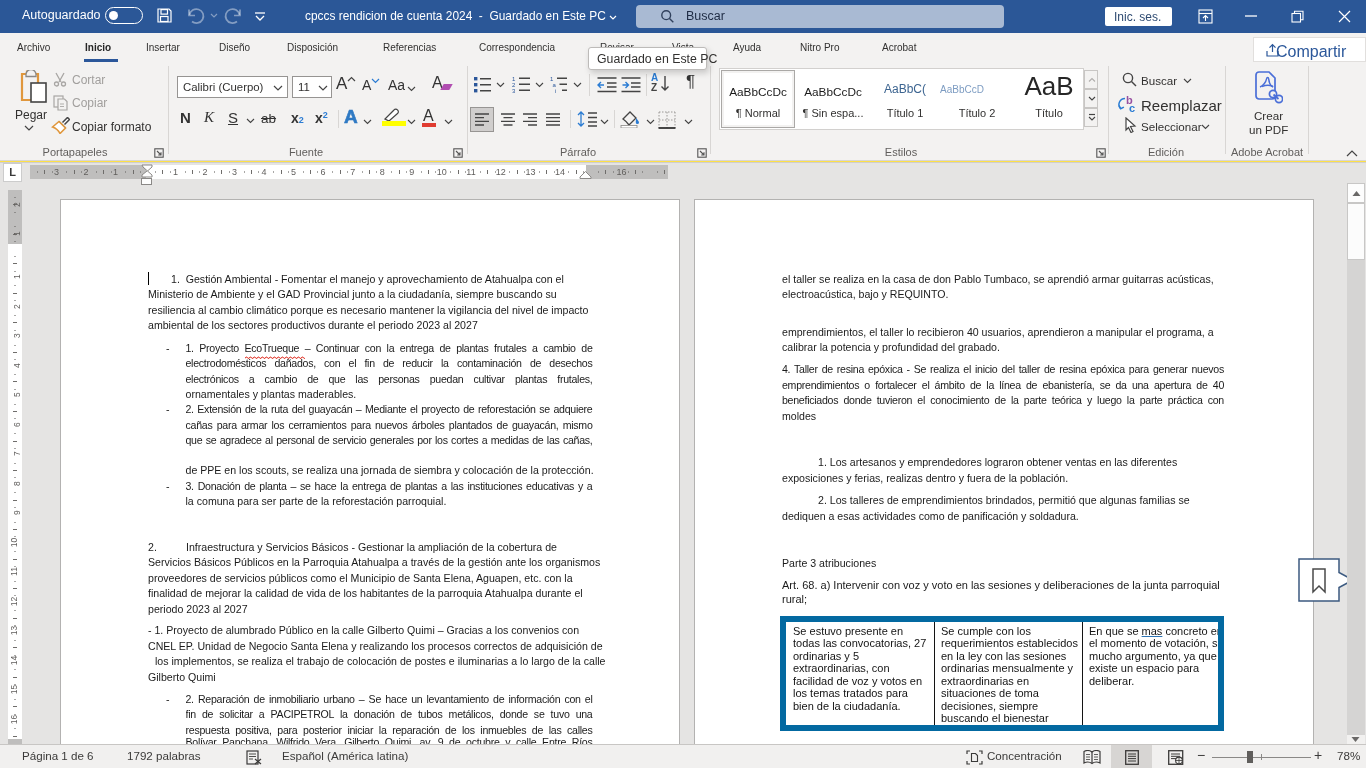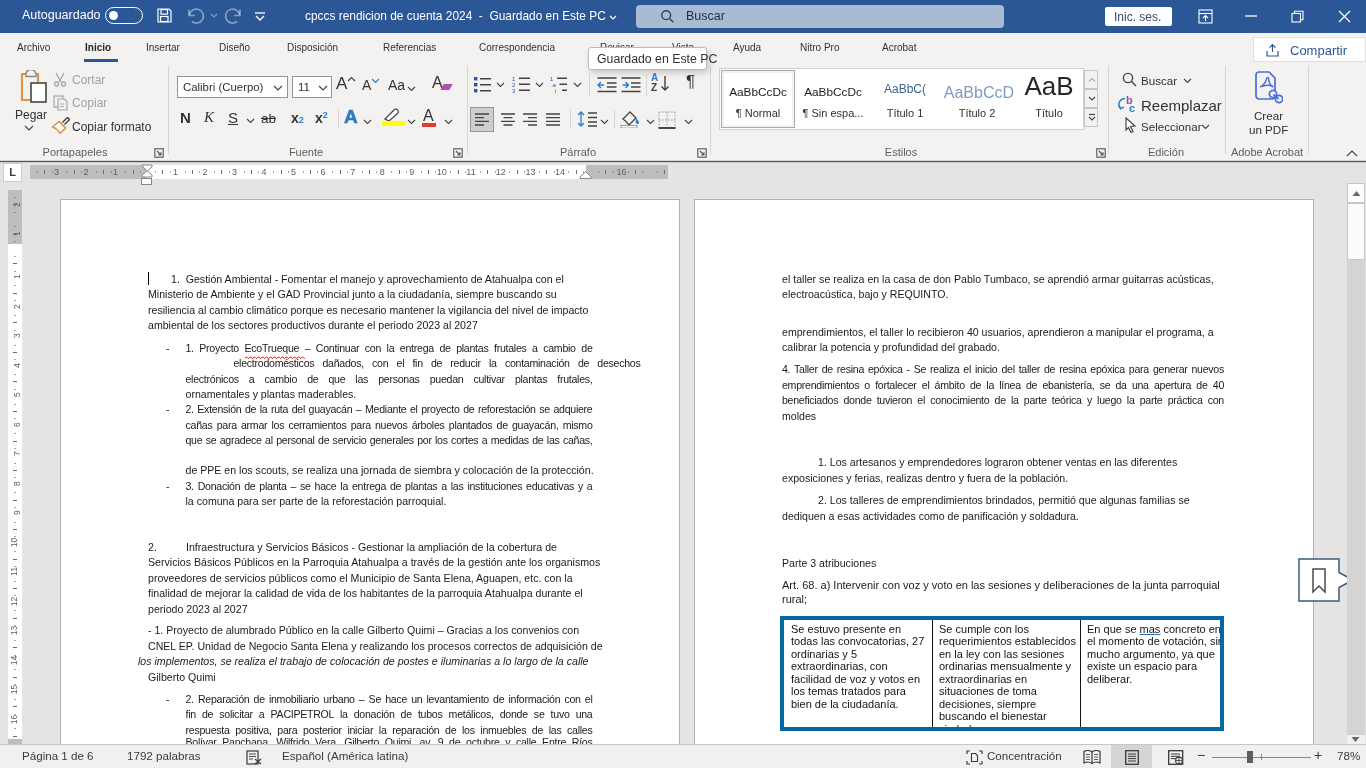--- a/index.html
+++ b/index.html
@@ -1,18 +1,18 @@
 <!DOCTYPE html>
 <html><head>
 <meta charset="utf-8">
 <style>
 *{margin:0;padding:0;box-sizing:border-box;}
 html,body{width:1366px;height:768px;overflow:hidden;font-family:"Liberation Sans",sans-serif;}
 .abs{position:absolute;}
-#app{position:relative;width:1366px;height:768px;background:#0369a1;}
+#app{position:relative;width:1366px;height:768px;background:#fde047;}
 
 #titlebar{position:absolute;left:0;top:0;width:1366px;height:33px;background:#2b5797;color:#fff;}
 #titlebar .txt{position:absolute;font-size:12.5px;color:#fff;white-space:nowrap;}
 
 #tabrow{position:absolute;left:0;top:33px;width:1366px;height:29px;background:#f3f2f1;}
 .tab{position:absolute;top:0;height:29px;line-height:29px;font-size:10px;color:#323130;white-space:nowrap;}
 
 #ribbon{position:absolute;left:0;top:62px;width:1366px;height:99px;background:#f3f2f1;border-bottom:1px solid #d8d6d4;}
 .gsep{position:absolute;top:4px;height:88px;width:1px;background:#d8d6d4;}
 .glabel{position:absolute;top:84px;width:200px;text-align:center;font-size:11px;color:#605e5c;}
@@ -126,21 +126,21 @@
   <div class="tab" style="left:672px;">Vista</div>
   <div class="tab" style="left:733px;">Ayuda</div>
   <div class="tab" style="left:800px;">Nitro Pro</div>
   <div class="tab" style="left:882px;">Acrobat</div>
 
   <div class="abs" style="left:1253px;top:4px;width:113px;height:25px;background:#fff;border:1px solid #e1dfdd;">
     <svg class="abs" style="left:11px;top:5px;" width="16" height="15" viewBox="0 0 16 15">
       <path d="M2 8 v5 h11 v-5" fill="none" stroke="#2b579a" stroke-width="1.2"></path>
       <path d="M7.5 9 v-7 m-3 2.6 l3 -3 l3 3" fill="none" stroke="#2b579a" stroke-width="1.2"></path>
     </svg>
-    <div class="abs" style="left:36px;top:5px;font-size:13px;color:#2b579a;">Compartir</div>
+    <div class="abs" style="left:22px;top:5px;font-size:16px;color:#2b579a;">Compartir</div>
   </div>
 </div>
 
 <div id="ribbon">
   <div class="gsep" style="left:168px;"></div>
   <div class="gsep" style="left:467px;"></div>
   <div class="gsep" style="left:710px;"></div>
   <div class="gsep" style="left:1108px;"></div>
   <div class="gsep" style="left:1225px;"></div>
   <div class="gsep" style="left:1308px;"></div>
@@ -315,21 +315,21 @@
       </svg>
 
   <div class="abs" style="left:719px;top:6px;width:365px;height:62px;background:#fff;border:1px solid #d2d0ce;"></div>
   <div class="abs" style="left:721px;top:8px;width:74px;height:58px;border:1px solid #aaa8a6;box-shadow:inset 0 0 0 2px #f3f2f1;"></div>
   <div class="abs" style="left:721px;top:23px;width:74px;text-align:center;font-size:11.8px;color:#1b1b1b;">AaBbCcDc</div>
   <div class="abs" style="left:721px;top:45px;width:74px;text-align:center;font-size:11px;color:#323130;">¶ Normal</div>
   <div class="abs" style="left:796px;top:23px;width:74px;text-align:center;font-size:11.8px;color:#1b1b1b;">AaBbCcDc</div>
   <div class="abs" style="left:796px;top:45px;width:74px;text-align:center;font-size:11px;color:#323130;">¶ Sin espa...</div>
   <div class="abs" style="left:868px;top:20px;width:74px;text-align:center;font-size:12px;color:#3c6490;">AaBbC(</div>
   <div class="abs" style="left:868px;top:45px;width:74px;text-align:center;font-size:11px;color:#323130;">Título 1</div>
-  <div class="abs" style="left:940px;top:22px;width:74px;text-align:right;font-size:16px;color:#7d9cc2;">AaBbCcD</div>
+  <div class="abs" style="left:940px;top:22px;width:74px;text-align:left;font-size:10px;color:#7d9cc2;">AaBbCcD</div>
   <div class="abs" style="left:940px;top:45px;width:74px;text-align:center;font-size:11px;color:#323130;">Título 2</div>
   <div class="abs" style="left:1012px;top:9px;width:74px;text-align:center;font-size:26px;color:#262626;">AaB</div>
   <div class="abs" style="left:1012px;top:45px;width:74px;text-align:center;font-size:11px;color:#323130;">Título</div>
   <div class="abs" style="left:1084px;top:8px;width:14px;height:19px;background:#f3f2f1;border:1px solid #c8c6c4;">
     <svg class="abs" style="left:3px;top:6px;" width="8" height="6" viewBox="0 0 8 6">
           <path d="M1 4.5 l3 -3 l3 3" fill="none" stroke="#b0aeac" stroke-width="1.1"></path>
         </svg>
   </div>
   <div class="abs" style="left:1084px;top:27px;width:14px;height:19px;background:#f3f2f1;border:1px solid #c8c6c4;">
     <svg class="abs" style="left:3px;top:6px;" width="8" height="6" viewBox="0 0 8 6">
@@ -469,42 +469,42 @@
   <div class="page" id="page2"></div>
 
   <div class="abs" style="left:148px;top:87px;width:1px;height:13px;background:#000;"></div>
   <div class="ln" style="left:171px;top:88px;">1.&nbsp;&nbsp;Gestión Ambiental - Fomentar el manejo y aprovechamiento de Atahualpa con el</div>
   <div class="ln" style="left:148px;top:119px;">resiliencia al cambio climático porque es necesario mantener la vigilancia del nivel de impacto</div>
   <div class="ln" style="left:148px;top:103.5px;">Ministerio de Ambiente y el GAD Provincial junto a la ciudadanía, siempre buscando su</div>
   <div class="ln" style="left:148px;top:134.5px;">ambiental de los sectores productivos durante el periodo 2023 al 2027</div>
 
   <div class="ln" style="left:166px;top:157.5px;">-</div>
   <div class="ln jst" style="left:185.5px;top:157.5px;width:407px;">1. Proyecto <span class="sp">EcoTrueque</span> – Continuar con la entrega de plantas frutales a cambio de</div>
-  <div class="ln jst" style="left:185.5px;top:172.8px;width:407px;margin-left:48px;">electrodomésticos dañados, con el fin de reducir la contaminación de desechos</div>
+  <div class="ln jst" style="left:185.5px;top:172.8px;width:407px;">electrodomésticos dañados, con el fin de reducir la contaminación de desechos</div>
   <div class="ln jst" style="left:185.5px;top:188.1px;width:407px;">electrónicos a cambio de que las personas puedan cultivar plantas frutales,</div>
   <div class="ln" style="left:185.5px;top:203.4px;">ornamentales y plantas maderables.</div>
   <div class="ln" style="left:166px;top:218.7px;">-</div>
   <div class="ln jst" style="left:185.5px;top:218.7px;width:407px;">2. Extensión de la ruta del guayacán – Mediante el proyecto de reforestación se adquiere</div>
   <div class="ln jst" style="left:185.5px;top:234px;width:407px;">cañas para armar los cerramientos para nuevos árboles plantados de guayacán, mismo</div>
   <div class="ln jst" style="left:185.5px;top:249.3px;width:407px;">que se agradece al personal de servicio generales por los cortes a medidas de las cañas,</div>
   <div class="ln" style="left:185.5px;top:279.9px;">de PPE en los scouts, se realiza una jornada de siembra y colocación de la protección.</div>
   <div class="ln" style="left:166px;top:295.2px;">-</div>
   <div class="ln jst" style="left:185.5px;top:295.2px;width:407px;">3. Donación de planta – se hace la entrega de plantas a las instituciones educativas y a</div>
   <div class="ln" style="left:185.5px;top:310.5px;">la comuna para ser parte de la reforestación parroquial.</div>
 
   <div class="ln" style="left:148px;top:356px;">2.</div>
   <div class="ln" style="left:186px;top:356px;">Infraestructura y Servicios Básicos - Gestionar la ampliación de la cobertura de</div>
   <div class="ln" style="left:148px;top:371.5px;">Servicios Básicos Públicos en la Parroquia Atahualpa a través de la gestión ante los organismos</div>
   <div class="ln" style="left:148px;top:387px;">proveedores de servicios públicos como el Municipio de Santa Elena, Aguapen, etc. con la</div>
   <div class="ln" style="left:148px;top:402.5px;">finalidad de mejorar la calidad de vida de los habitantes de la parroquia Atahualpa durante el</div>
   <div class="ln" style="left:148px;top:418px;">periodo 2023 al 2027</div>
 
   <div class="ln" style="left:148px;top:439.5px;">- 1. Proyecto de alumbrado Público en la calle Gilberto Quimi – Gracias a los convenios con</div>
   <div class="ln" style="left:148px;top:455px;">CNEL EP. Unidad de Negocio Santa Elena y realizando los procesos correctos de adquisición de</div>
-  <div class="ln" style="left:138px;top:470.5px;font-style:italic;">los implementos, se realiza el trabajo de colocación de postes e iluminarias a lo largo de la calle</div>
+  <div class="ln" style="left:155px;top:470.5px;">los implementos, se realiza el trabajo de colocación de postes e iluminarias a lo largo de la calle</div>
   <div class="ln" style="left:148px;top:486px;">Gilberto Quimi</div>
 
   <div class="ln" style="left:166px;top:508.5px;">-</div>
   <div class="ln jst" style="left:185.5px;top:508.5px;width:407px;">2. Reparación de inmobiliario urbano – Se hace un levantamiento de información con el</div>
   <div class="ln jst" style="left:185.5px;top:523.9px;width:407px;">fin de solicitar a PACIPETROL la donación de tubos metálicos, donde se tuvo una</div>
   <div class="ln jst" style="left:185.5px;top:539.3px;width:407px;">respuesta positiva, para posterior iniciar la reparación de los inmuebles de las calles</div>
   <div class="ln jst" style="left:185.5px;top:551px;width:407px;">Bolívar Panchana, Wilfrido Vera, Gilberto Quimi, av. 9 de octubre y calle Entre Ríos</div>
 
   <svg class="abs" style="left:245px;top:170.8px;" width="62" height="4" viewBox="0 0 62 4">
     <path d="M0 2.5 Q 1 0, 2 1.25 Q 3 2.5, 4 2.5 Q 5 0, 6 1.25 Q 7 2.5, 8 2.5 Q 9 0, 10 1.25 Q 11 2.5, 12 2.5 Q 13 0, 14 1.25 Q 15 2.5, 16 2.5 Q 17 0, 18 1.25 Q 19 2.5, 20 2.5 Q 21 0, 22 1.25 Q 23 2.5, 24 2.5 Q 25 0, 26 1.25 Q 27 2.5, 28 2.5 Q 29 0, 30 1.25 Q 31 2.5, 32 2.5 Q 33 0, 34 1.25 Q 35 2.5, 36 2.5 Q 37 0, 38 1.25 Q 39 2.5, 40 2.5 Q 41 0, 42 1.25 Q 43 2.5, 44 2.5 Q 45 0, 46 1.25 Q 47 2.5, 48 2.5 Q 49 0, 50 1.25 Q 51 2.5, 52 2.5 Q 53 0, 54 1.25 Q 55 2.5, 56 2.5 Q 57 0, 58 1.25 Q 59 2.5, 60 2.5" fill="none" stroke="#e03528" stroke-width="1"></path>
@@ -521,21 +521,21 @@
 
   <div class="ln" style="left:818px;top:271.5px;">1. Los artesanos y emprendedores lograron obtener ventas en las diferentes</div>
   <div class="ln" style="left:782px;top:287px;">exposiciones y ferias, realizas dentro y fuera de la población.</div>
   <div class="ln" style="left:818px;top:309.5px;">2. Los talleres de emprendimientos brindados, permitió que algunas familias se</div>
   <div class="ln" style="left:782px;top:325px;">dediquen a esas actividades como de panificación y soldadura.</div>
 
   <div class="ln" style="left:782px;top:372.5px;text-align:center;">Parte 3 atribuciones</div>
   <div class="ln art" style="left:782px;top:394px;">Art. 68. a) Intervenir con voz y voto en las sesiones y deliberaciones de la junta parroquial</div>
   <div class="ln art" style="left:782px;top:408.5px;">rural;</div>
 
-  <div class="abs" style="left:780px;top:430.5px;width:444px;height:115px;border:4px solid #0369a1;overflow:hidden;">
+  <div class="abs" style="left:780px;top:430.5px;width:444px;height:115px;border:6px solid #0369a1;overflow:hidden;">
     <div class="abs" style="left:147.5px;top:0;width:1px;height:115px;background:#141414;"></div>
     <div class="abs" style="left:295.5px;top:0;width:1px;height:115px;background:#141414;"></div>
     <div class="cell" style="left:7px;top:3px;width:138px;">Se estuvo presente en<br>todas las convocatorias, 27<br>ordinarias y 5<br>extraordinarias, con<br>facilidad de voz y votos en<br>los temas tratados para<br>bien de la ciudadanía.</div>
     <div class="cell" style="left:155px;top:3px;width:140px;">Se cumple con los<br>requerimientos establecidos<br>en la ley con las sesiones<br>ordinarias mensualmente y<br>extraordinarias en<br>situaciones de toma<br>decisiones, siempre<br>buscando el bienestar<br>ciudadano.</div>
     <div class="cell" style="left:303px;top:3px;width:140px;">En que se <span class="mas">mas</span> concreto en<br>el momento de votación, sin<br>mucho argumento, ya que<br>existe un espacio para<br>deliberar.</div>
   </div>
 
   <svg class="abs" style="left:1298px;top:373px;" width="58" height="44" viewBox="0 0 58 44">
     <path d="M1 1 H41 V14.5 L55 22 L41 29.5 V43 H1 Z" fill="#fff" stroke="#3c5a80" stroke-width="1.5"></path>
     <path d="M15 11 h12 v23 l-6 -6 l-6 6 z" fill="#fff" stroke="#4a4a4a" stroke-width="1.5"></path>

